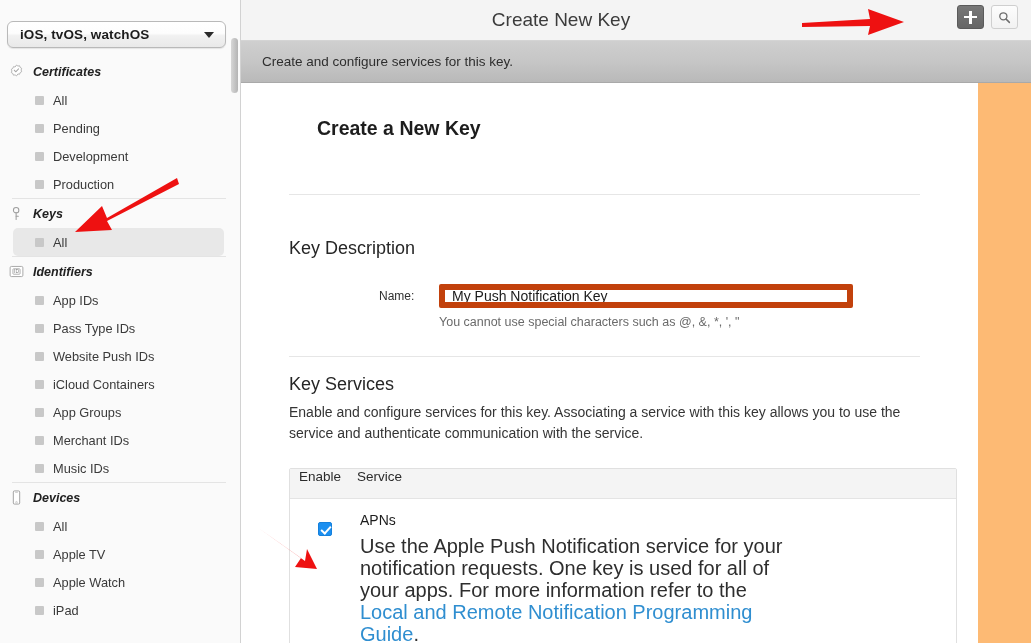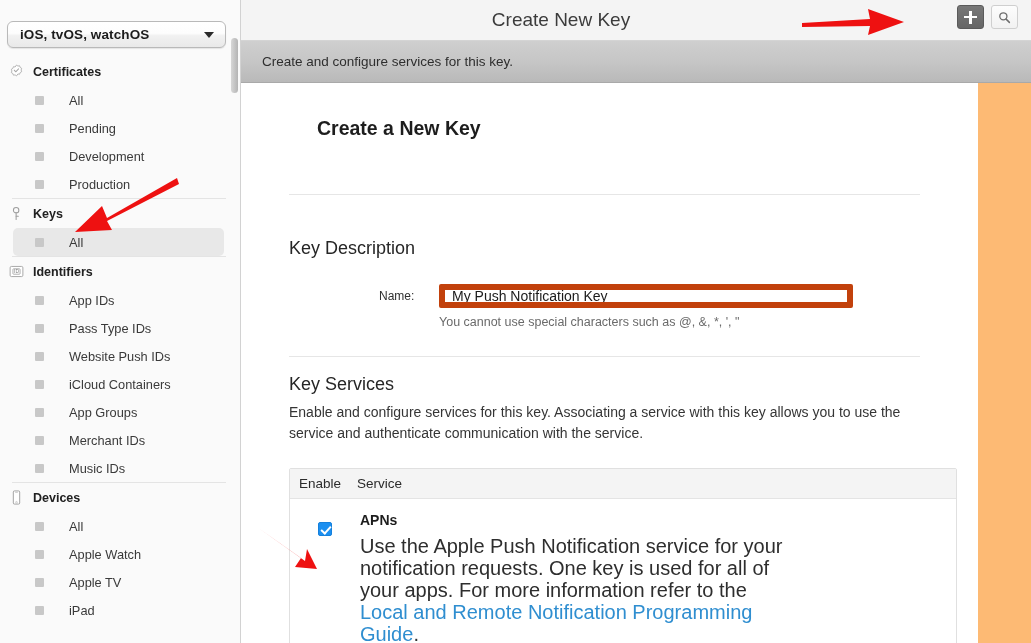--- a/index.html
+++ b/index.html
@@ -68,31 +68,32 @@
     display: flex;
     align-items: center;
     height: 29px;
     padding-left: 9px;
     gap: 9px;
   }
   .group-head .g-label {
     font-size: 12.5px;
     font-weight: bold;
     color: #212121;
+    font-style: italic;
   }
   .ico { width: 15px; height: 15px; display: block; flex: 0 0 15px; }
 
   .nav-item {
     display: flex;
     align-items: center;
     height: 28px;
     margin: 0 16px 0 13px;
     padding-left: 22px;
     border-radius: 5px;
-    gap: 25px;
+    gap: 9px;
   }
   .nav-item.sel { background: #e8e8e8; }
   .nav-item .sq {
     width: 9px; height: 9px;
     background: #c8c8c8;
     flex: 0 0 9px;
     border-radius: 1px;
   }
   .nav-item .n-label {
     font-size: 12.8px;
@@ -256,21 +257,20 @@
     margin-top: 24px;
     border: 1px solid #e0e0e0;
     border-radius: 2px;
     width: 668px;
   }
   .svc-head {
     height: 30px;
     background: #f4f4f4;
     border-bottom: 1px solid #e4e4e4;
     display: flex;
-    align-items: center;
   }
   .svc-head .th {
     font-size: 13.5px;
     color: #2b2b2b;
   }
   .th-enable { width: 61px; padding-left: 9px; }
   .th-service { padding-left: 6px; }
 
   .svc-row {
     display: flex;
@@ -295,21 +295,21 @@
     position: absolute;
     left: 4px; top: 1px;
     width: 4px; height: 8px;
     border: solid #ffffff;
     border-width: 0 2px 2px 0;
     transform: rotate(42deg);
   }
   .svc-body { flex: 1; padding-right: 16px; }
   .svc-name {
     font-size: 14px;
-    font-weight: bold;
+    font-weight: normal;
     color: #1d1d1d;
   }
   .svc-desc {
     font-size: 20px;
     color: #2e2e2e;
     line-height: 22px;
     margin-top: 7px;
     max-width: 430px;
   }
   .svc-desc a { color: #2f8ed0; text-decoration: none; }
@@ -423,25 +423,25 @@
               <circle cx="8" cy="13.1" r="0.9" fill="none" stroke="#bfbfbf" stroke-width="0.8"></circle>
             </svg>
             <span class="g-label">Devices</span>
           </div>
           <div class="nav-item">
             <span class="sq"></span>
             <span class="n-label">All</span>
           </div>
           <div class="nav-item">
             <span class="sq"></span>
+            <span class="n-label">Apple TV</span>
+          </div>
+          <div class="nav-item">
+            <span class="sq"></span>
             <span class="n-label">Apple Watch</span>
-          </div>
-          <div class="nav-item">
-            <span class="sq"></span>
-            <span class="n-label">Apple TV</span>
           </div>
           <div class="nav-item">
             <span class="sq"></span>
             <span class="n-label">iPad</span>
           </div>
         </div>
       </div>
 
     <div class="sb-track">
       <div class="sb-thumb"></div>

